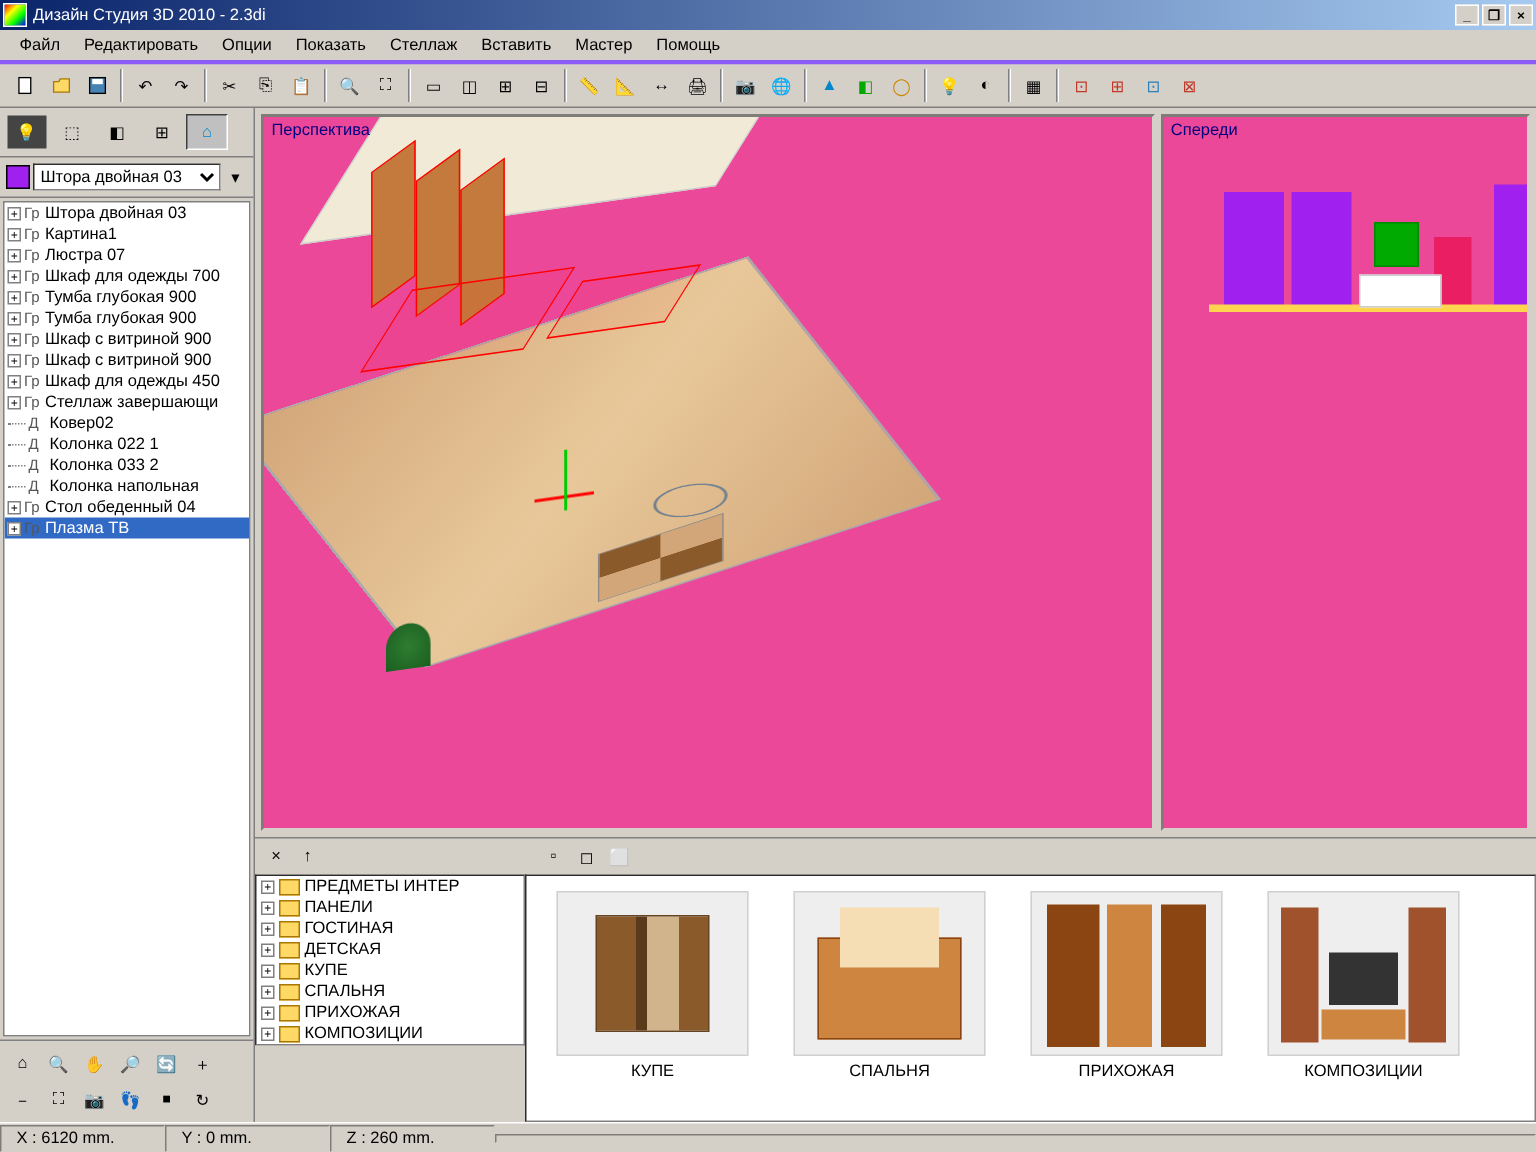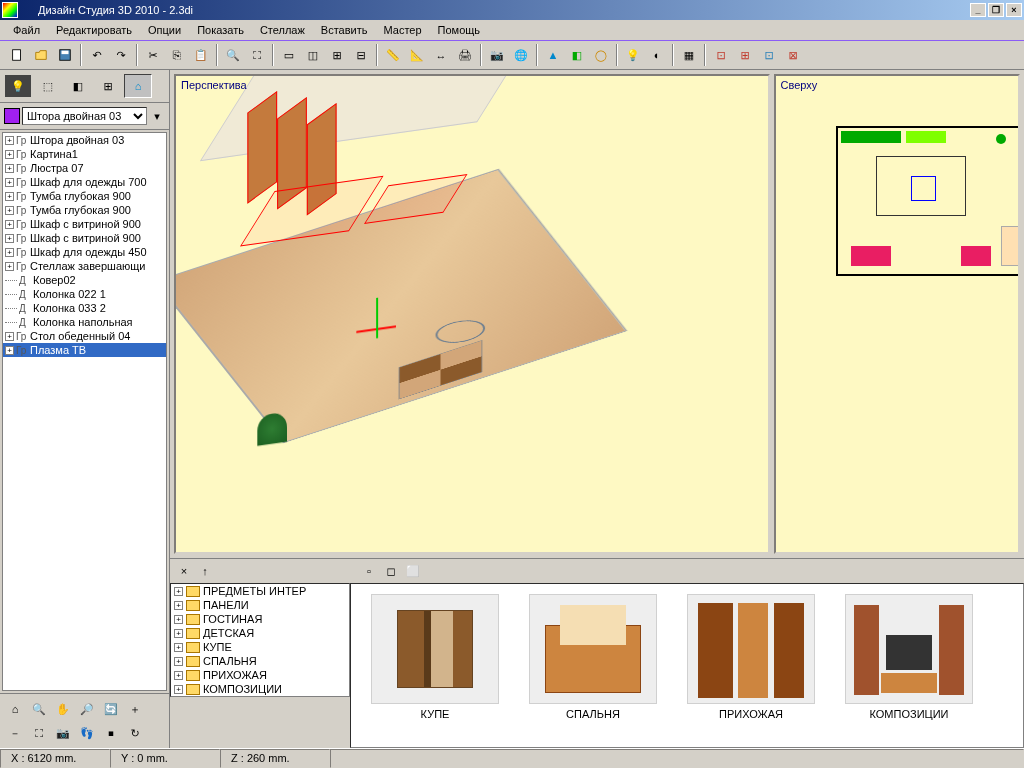--- a/index.html
+++ b/index.html
@@ -1,22 +1,22 @@
 <!DOCTYPE html>
 <html><head>
 <meta charset="utf-8">
 <style>
 * { box-sizing: border-box; margin: 0; padding: 0; }
 body { font-family: Tahoma, Arial, sans-serif; font-size: 11px; background: #d4d0c8; width: 1024px; height: 768px; overflow: hidden; display: flex; flex-direction: column; }
 .titlebar { background: linear-gradient(to right, #0a246a, #a6caf0); color: #fff; height: 20px; display: flex; align-items: center; padding: 0 2px; justify-content: space-between; }
-.titlebar .left { display: flex; align-items: center; gap: 20px; }
+.titlebar .left { display: flex; align-items: center; gap: 4px; }
 .titlebar .logo { width: 16px; height: 16px; background: linear-gradient(135deg, #f00, #ff0, #0f0, #00f); border: 1px solid #fff; }
 .titlebar .btns { display: flex; gap: 2px; }
 .titlebar .btn { width: 16px; height: 14px; background: #d4d0c8; border: 1px solid #fff; color: #000; font-size: 9px; display: flex; align-items: center; justify-content: center; font-weight: bold; }
-.menubar { background: #d4d0c8; display: flex; gap: 2px; padding: 2px 6px; border-bottom: 1px solid #8b5cf6; }
+.menubar { background: #d4d0c8; display: flex; gap: 2px; padding: 2px 6px; border-bottom: 3px solid #8b5cf6; }
 .menubar span { padding: 2px 7px; cursor: default; }
 .toolbar { background: #d4d0c8; display: flex; gap: 2px; padding: 3px 6px; border-bottom: 1px solid #808080; align-items: center; }
 .tool-btn { width: 22px; height: 22px; border: 1px solid #d4d0c8; display: flex; align-items: center; justify-content: center; background: #d4d0c8; cursor: pointer; }
 .tool-sep { width: 2px; height: 22px; border-left: 1px solid #808080; border-right: 1px solid #fff; margin: 0 2px; }
 .main { flex: 1; display: flex; overflow: hidden; }
 .sidebar { width: 170px; background: #d4d0c8; display: flex; flex-direction: column; border-right: 1px solid #808080; }
 .side-toolbar { display: flex; gap: 2px; padding: 4px; border-bottom: 1px solid #808080; }
 .side-toolbar .tool-btn { width: 28px; height: 24px; }
 .side-toolbar .tool-btn.active { border-color: #404040 #fff #fff #404040; background: #c0c0c0; }
 .select-row { padding: 4px; display: flex; gap: 2px; align-items: center; border-bottom: 1px solid #808080; }
@@ -24,21 +24,21 @@
 .select-row select { flex: 1; font-size: 11px; height: 18px; background: #fff; border: 1px inset #808080; }
 .tree { flex: 1; background: #fff; overflow: auto; border: 1px solid #808080; margin: 2px; }
 .tree-item { display: flex; align-items: center; gap: 2px; padding: 1px 2px; white-space: nowrap; cursor: default; }
 .tree-item.selected { background: #316ac5; color: #fff; }
 .expander { width: 9px; height: 9px; border: 1px solid #808080; font-size: 8px; line-height: 7px; text-align: center; background: #fff; color: #000; }
 .dotted { width: 12px; border-bottom: 1px dotted #808080; }
 .type-icon { width: 12px; font-size: 10px; color: #555; }
 .bottom-tools { display: flex; flex-wrap: wrap; gap: 2px; padding: 4px; border-top: 1px solid #808080; }
 .viewports { flex: 1; display: flex; flex-direction: column; }
 .vp-top { flex: 1; display: flex; gap: 4px; padding: 4px; }
-.vp-panel { border: 2px inset #d4d0c8; background: #fef9c3; position: relative; overflow: hidden; }
+.vp-panel { border: 2px inset #d4d0c8; background: #ec4899; position: relative; overflow: hidden; }
 .vp-panel.persp { flex: 2.4; }
 .vp-right { flex: 1; display: flex; flex-direction: column; gap: 4px; }
 .vp-panel.small { flex: 1; }
 .vp-label { position: absolute; top: 3px; left: 5px; color: #000080; font-size: 11px; z-index: 5; }
 .room-3d { position: absolute; top: 40px; left: 30px; width: 370px; height: 380px; transform: rotate(-8deg) skew(-8deg); }
 .floor { position: absolute; width: 100%; height: 100%; background: linear-gradient(135deg, #d2a679 0%, #e8c89a 50%, #d2a679 100%); transform: rotateX(60deg) rotateZ(-20deg); border: 2px solid #aaa; }
 .wall-back { position: absolute; top: -60px; left: 20px; width: 280px; height: 80px; background: #f0ead6; transform: skewX(-35deg); border: 1px solid #ccc; }
 .furniture { position: absolute; background: #c47a3d; border: 1px solid red; }
 .furn-wire { border: 1px solid red; background: rgba(255,0,0,0.05); position: absolute; }
 .axis { position: absolute; top: 180px; left: 150px; width: 60px; height: 60px; }
@@ -48,21 +48,21 @@
 .tv-room { border: 2px solid #000; position: absolute; top: 20px; left: 40px; width: 220px; height: 150px; }
 .tv-obj { position: absolute; }
 .bottom-panel { height: 190px; display: flex; border-top: 1px solid #808080; }
 .bp-toolbar { display: flex; gap: 4px; padding: 3px 6px; align-items: center; }
 .catalog-tree { width: 180px; background: #fff; border: 1px inset #808080; overflow: auto; }
 .catalog-item { display: flex; align-items: center; gap: 3px; padding: 1px 3px; }
 .folder-icon { width: 14px; height: 11px; background: #ffd966; border: 1px solid #aa7700; }
 .thumbs { flex: 1; background: #fff; border: 1px inset #808080; display: flex; gap: 30px; padding: 10px 20px; align-items: flex-start; overflow: hidden; }
 .thumb { display: flex; flex-direction: column; align-items: center; gap: 4px; }
 .thumb-img { width: 128px; height: 110px; border: 1px solid #d0d0d0; background: #eee; position: relative; overflow: hidden; }
-.statusbar { height: 20px; background: #d4d0c8; border-top: 1px solid #fff; display: flex; }
+.statusbar { height: 20px; background: #d4d0c8; border-top: 1px solid #fff; display: flex; align-items: center; }
 .status-cell { padding: 2px 10px; border: 1px inset #d4d0c8; min-width: 110px; }
 .bp-left { display: flex; flex-direction: column; }
 svg.mini { width: 14px; height: 14px; }
 </style>
 </head>
 <body>
 
 <div class="titlebar">
   <div class="left">
     <div class="logo"></div>
@@ -270,32 +270,29 @@
           <div class="furn-wire" style="top:60px;left:50px;width:110px;height:50px;transform:skewX(-35deg)"></div>
           <div class="furn-wire" style="top:70px;left:170px;width:80px;height:35px;transform:skewX(-35deg)"></div>
           <div style="position:absolute;top:230px;left:190px;width:90px;height:60px;background:repeating-conic-gradient(#d2a679 0 25%,#8b5a2b 0 50%);transform:rotateX(60deg) rotateZ(-20deg) skewX(-20deg);border:1px solid #888"></div>
           <div style="position:absolute;top:200px;left:230px;width:50px;height:50px;border:2px solid #708090;border-radius:50%;transform:rotateX(65deg)"></div>
           <div style="position:absolute;top:280px;left:50px;width:30px;height:30px;background:radial-gradient(#2e7d32,#1b5e20);border-radius:50% 50% 0 0"></div>
           <div class="axis"></div>
         </div>
       </div>
       <div class="vp-right">
         <div class="vp-panel small">
-          <span class="vp-label">Сверху</span>
-          <div class="top-view">
-            <div class="tv-room"></div>
-            <div class="tv-obj" style="top:25px;left:45px;width:60px;height:12px;background:#0a0"></div>
-            <div class="tv-obj" style="top:25px;left:110px;width:40px;height:12px;background:#7fff00"></div>
-            <div class="tv-obj" style="top:50px;left:80px;width:90px;height:60px;border:1px solid #333"></div>
-            <div class="tv-obj" style="top:70px;left:115px;width:25px;height:25px;border:1px solid #00f"></div>
-
-            <div class="tv-obj" style="top:140px;left:55px;width:40px;height:20px;background:#e91e63"></div>
-            <div class="tv-obj" style="top:140px;left:165px;width:30px;height:20px;background:#e91e63"></div>
-            <div class="tv-obj" style="top:120px;left:205px;width:50px;height:40px;background:#ffe0b2;border:1px solid #aaa"></div>
-            <div class="tv-obj" style="top:28px;left:200px;width:10px;height:10px;background:#0a0;border-radius:50%"></div>
+          <span class="vp-label">Спереди</span>
+          <div class="front-view">
+            <div style="position:absolute;top:20px;left:20px;width:40px;height:80px;background:#a020f0"></div>
+            <div style="position:absolute;top:20px;left:65px;width:40px;height:80px;background:#a020f0"></div>
+            <div style="position:absolute;top:40px;left:120px;width:30px;height:30px;background:#0a0;border:1px solid #080"></div>
+            <div style="position:absolute;top:50px;left:160px;width:25px;height:48px;background:#e91e63"></div>
+            <div style="position:absolute;top:15px;left:200px;width:50px;height:85px;background:#a020f0"></div>
+            <div style="position:absolute;top:95px;left:10px;width:260px;height:5px;background:#ffd54f"></div>
+            <div style="position:absolute;top:75px;left:110px;width:55px;height:22px;border:1px solid #ccc;background:#fff"></div>
           </div>
         </div>
       </div>
     </div>
 
     <div class="bottom-panel">
       <div class="bp-left">
         <div class="bp-toolbar">
           <div class="tool-btn" style="width:16px;height:16px">×</div>
           <div class="tool-btn" style="width:18px;height:18px">↑</div>

